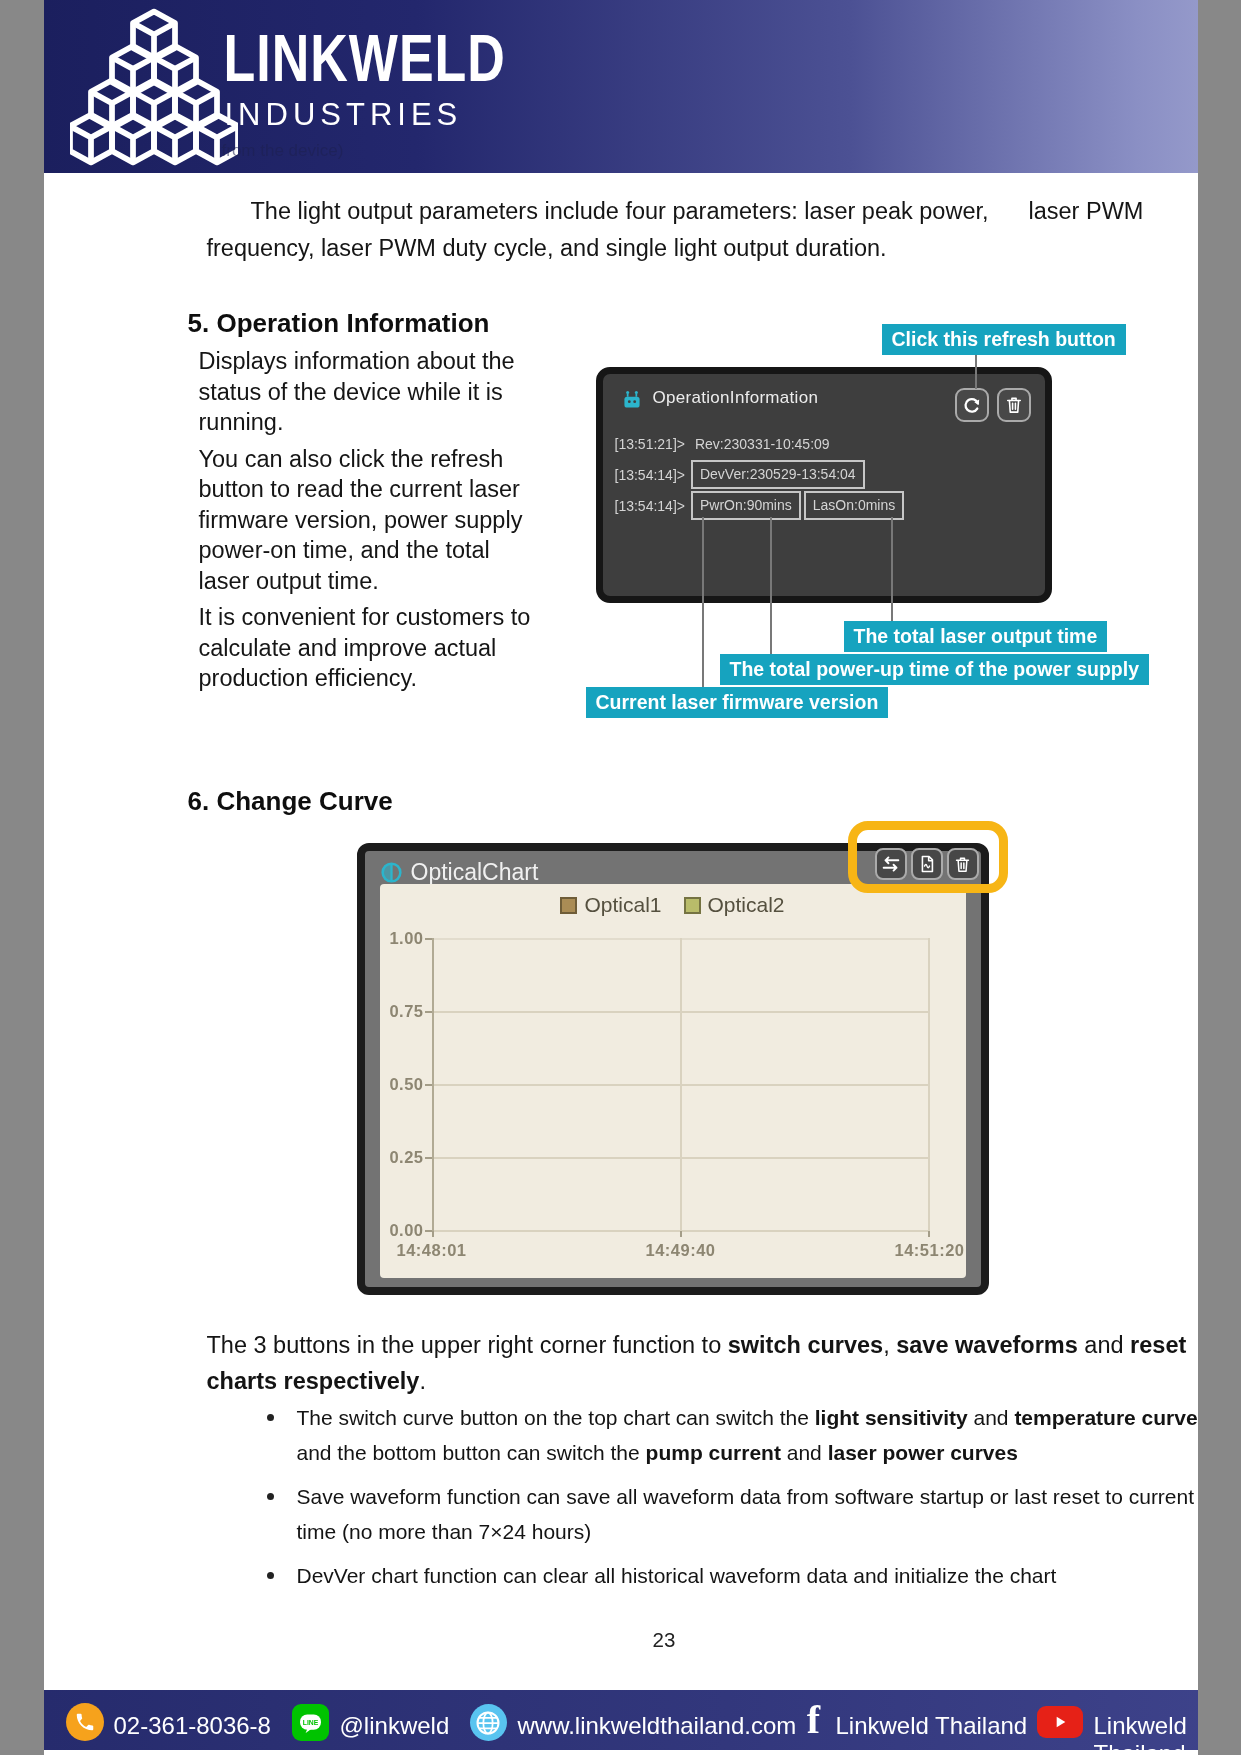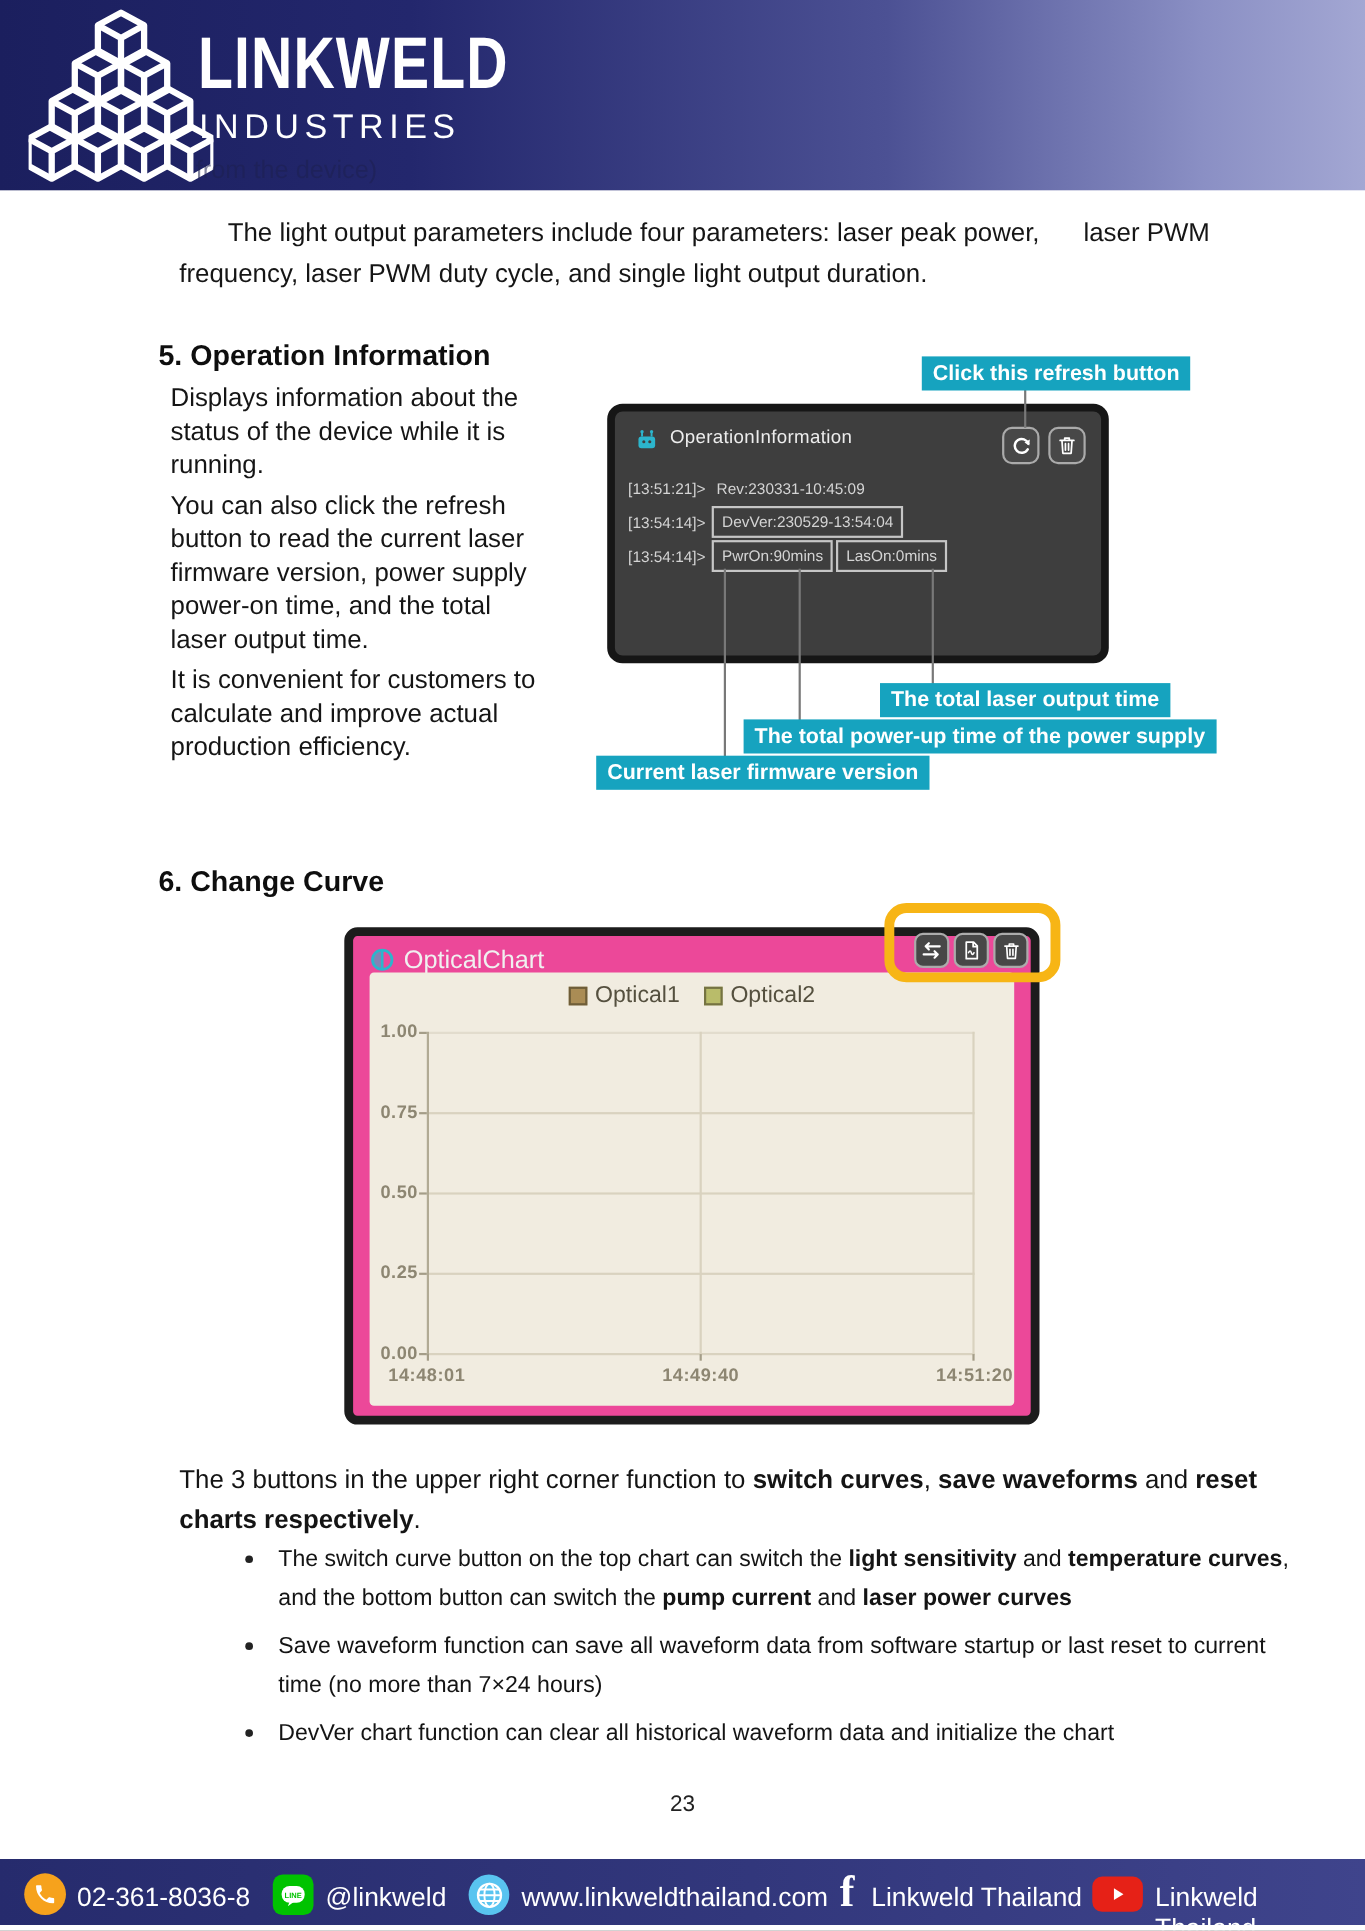--- a/index.html
+++ b/index.html
@@ -1,30 +1,30 @@
 <!DOCTYPE html>
 <html><head>
 <meta charset="utf-8">
 <style>
   :root{
     --teal:#16a3bf; --orange:#f7b515; --panel:#3e3e3e; --panelborder:#161616;
     --cream:#f1ece0; --grid:#d9d2bf; --axis:#8d8672; --ink:#151515;
   }
   *{box-sizing:border-box;margin:0;padding:0}
   body{background:#888;font-family:"Liberation Sans",sans-serif;}
-  #page{position:relative;width:1241px;height:1755px;background:#ffffff;overflow:hidden;margin:0 auto;}
+  #page{position:relative;width:1154px;height:1755px;background:#ffffff;overflow:hidden;margin:0 auto;}
   .abs{position:absolute}
 
   
   .banner{left:0;top:0;width:1241px;height:173px;
     background:linear-gradient(90deg,#1b1f5e 0%,#23276d 30%,#4c5194 65%,#8a8fc4 88%,#a3a7d3 100%);z-index:2;}
   .brand1{left:180px;top:20px;color:#fff;font-size:52px;font-weight:900;letter-spacing:1px;
     transform:scaleY(1.28);transform-origin:top left;z-index:3;}
   .brand2{left:181px;top:97px;color:#fff;font-size:31px;font-weight:400;letter-spacing:5px;z-index:3;}
-  .clipped-frag{left:178px;top:141px;font-size:23px;color:#1d2050;opacity:.55;z-index:4;}
+  .clipped-frag{left:178px;top:141px;font-size:17px;color:#1d2050;opacity:.55;z-index:4;}
 
   
   .bodytxt{font-size:23.5px;color:var(--ink);line-height:30.5px;}
   .h-num{font-size:26px;font-weight:700;color:#0e0e0e;}
   .leftcol{left:155px;top:346px;width:338px;}
   .leftcol p{margin-bottom:6px;}
 
   
   .teal-callout{background:var(--teal);color:#fff;font-weight:700;font-size:19.5px;
     line-height:25px;padding:3px 10px;white-space:nowrap;z-index:6;}
@@ -35,21 +35,21 @@
     border:7px solid var(--panelborder);border-radius:14px;}
   .op-title{left:50px;top:14px;color:#ededed;font-size:17px;font-weight:500;letter-spacing:.3px;}
   .pbtn{position:absolute;width:34px;height:34px;border:2px solid #aaaaaa;border-radius:9px;
     background:#484848;display:flex;align-items:center;justify-content:center;cursor:pointer;}
   .oplog{left:12px;top:54px;color:#d4d4d4;font-size:14px;}
   .oplog .row{height:31px;display:flex;align-items:center;white-space:nowrap;}
   .logbox{display:inline-block;border:2px solid #c6c6c6;padding:0 7px;margin-left:6px;line-height:25px;}
   .ts{margin-right:4px;}
 
   
-  .chart-panel{left:313px;top:843px;width:632px;height:452px;background:#ec4899;
+  .chart-panel{left:313px;top:843px;width:632px;height:452px;background:#737373;
     border:8px solid #1c1c1c;border-radius:12px;z-index:2;}
   .chart-title{left:46px;top:8px;color:#f0f0f0;font-size:23px;font-weight:500;}
   .cream{left:15px;top:33px;width:586px;height:394px;background:var(--cream);border-radius:4px;}
   .legend{left:336px;top:893px;width:586px;display:flex;justify-content:center;gap:22px;z-index:3;}
   .legend .item{display:flex;align-items:center;gap:7px;font-size:21px;color:#55503f;}
   .swatch{width:17px;height:17px;border:2px solid rgba(62,55,33,.55);}
   .ylab{position:absolute;width:44px;text-align:right;font-size:16.5px;font-weight:600;
     color:var(--axis);letter-spacing:.5px;z-index:3;}
   .xlab{position:absolute;width:90px;text-align:center;font-size:16.5px;font-weight:600;
     color:var(--axis);letter-spacing:.5px;z-index:3;}

